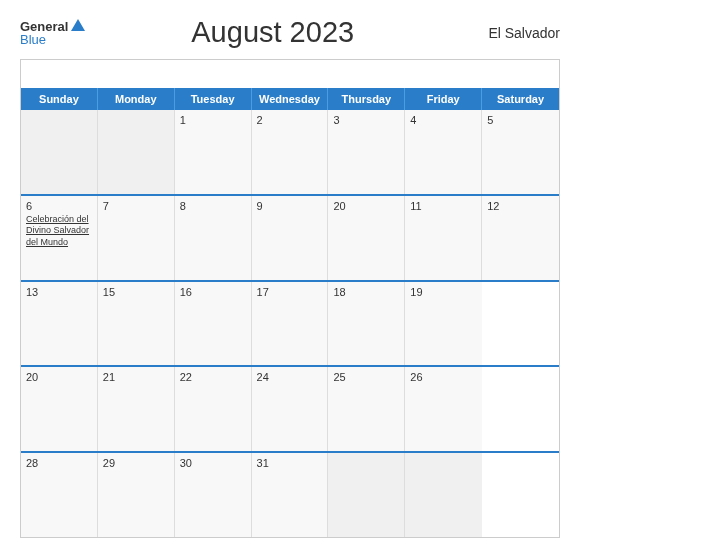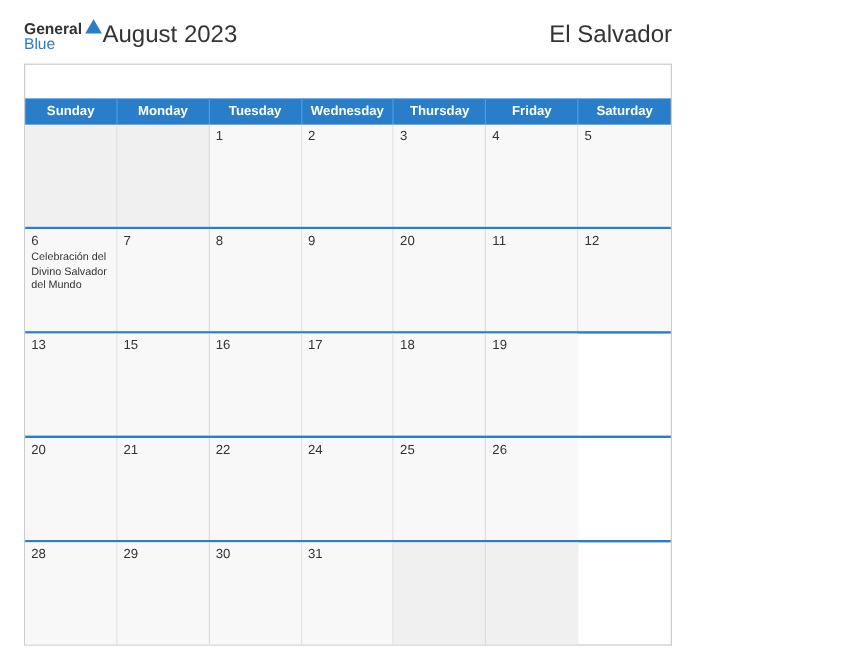--- a/index.html
+++ b/index.html
@@ -54,27 +54,28 @@
     .logo-wrapper {
       display: flex;
       flex-direction: column;
     }
     .logo-top {
       display: flex;
       align-items: flex-end;
       gap: 1px;
     }
     .title {
-      font-size: 20px;
+      font-size: 29px;
       font-weight: normal;
       color: #333;
+      text-align: center;
       flex: 1;
     }
     .country {
-      font-size: 20px;
+      font-size: 14px;
       color: #333;
       text-align: right;
       min-width: 100px;
     }
     
     .calendar {
       flex: 1;
       display: flex;
       flex-direction: column;
       border: 1px solid #ccc;
@@ -127,20 +128,21 @@
     .day-num {
       font-size: 11px;
       color: #333;
       font-weight: normal;
       margin-bottom: 2px;
     }
     .event-text {
       font-size: 9px;
       color: #333;
       line-height: 1.3;
+      text-decoration: underline;
     }
   </style>
 </head>
 <body>
 
 <div class="page">
 
   <div class="header">
     <div class="logo">
       <div class="logo-wrapper">

